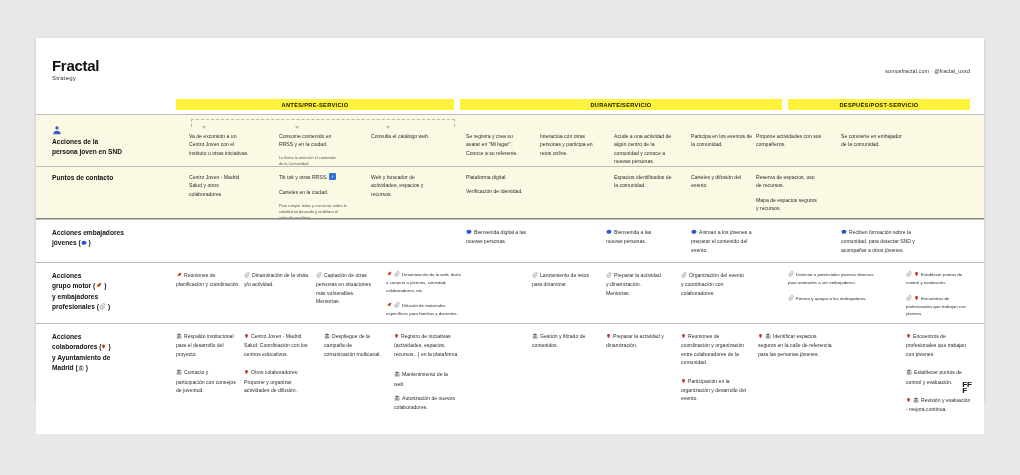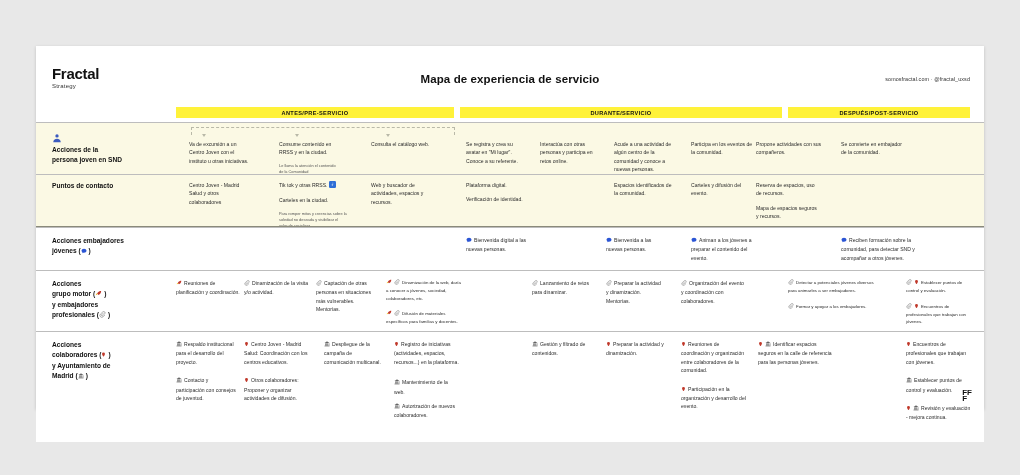--- a/index.html
+++ b/index.html
@@ -3,21 +3,21 @@
 <meta charset="utf-8">
 <style>
   html,body{margin:0;padding:0;}
   body{
     width:1020px;height:475px;
     background:#e8e8e8;
     font-family:"Liberation Sans", sans-serif;
     overflow:hidden;
   }
   .canvas{
-    position:absolute;left:36px;top:46px;
+    position:absolute;left:36px;top:38px;
     width:948px;height:363px;
     background:#ffffff;
     box-shadow:0 1px 3px rgba(0,0,0,.18);
   }
   
   .header{position:absolute;left:0;top:0;width:948px;height:58px;}
   .logo{position:absolute;left:16px;top:20px;}
   .logo .brand{font-size:15px;font-weight:bold;letter-spacing:-.3px;color:#111;line-height:1;}
   .logo .sub{font-size:6px;color:#333;margin-top:2px;letter-spacing:.2px;}
   .doc-title{
@@ -66,21 +66,20 @@
 </head>
 <body>
 
 <div class="canvas">
 
   <div class="header">
     <div class="logo">
       <div class="brand">Fractal</div>
       <div class="sub">Strategy</div>
     </div>
-    <div class="doc-title">Mapa de experiencia de servicio</div>
     <div class="doc-meta">somosfractal.com · @fractal_uxsd</div>
   </div>
 
   <div class="phases">
     <div class="phase" style="left:140px;width:278px;">ANTES/PRE-SERVICIO</div>
     <div class="phase" style="left:424px;width:322px;">DURANTE/SERVICIO</div>
     <div class="phase" style="left:752px;width:182px;">DESPUÉS/POST-SERVICIO</div>
   </div>
 
   <div class="row tinted" style="top:76px;height:52px;">

